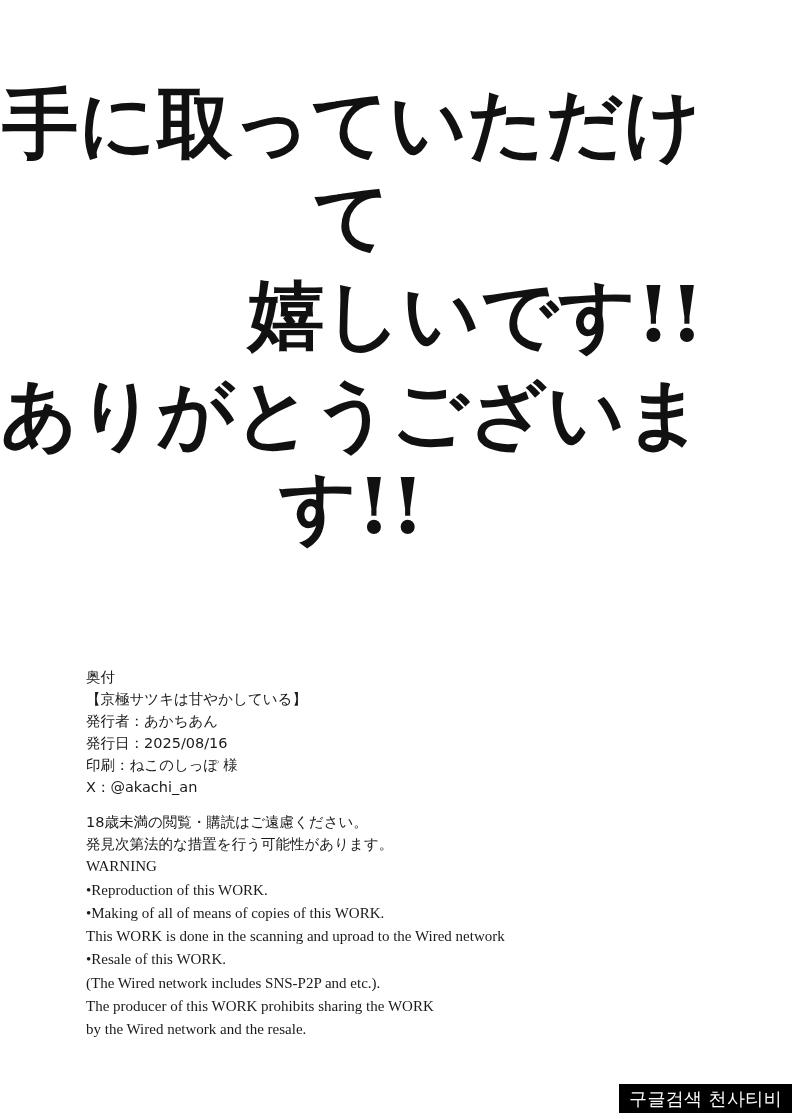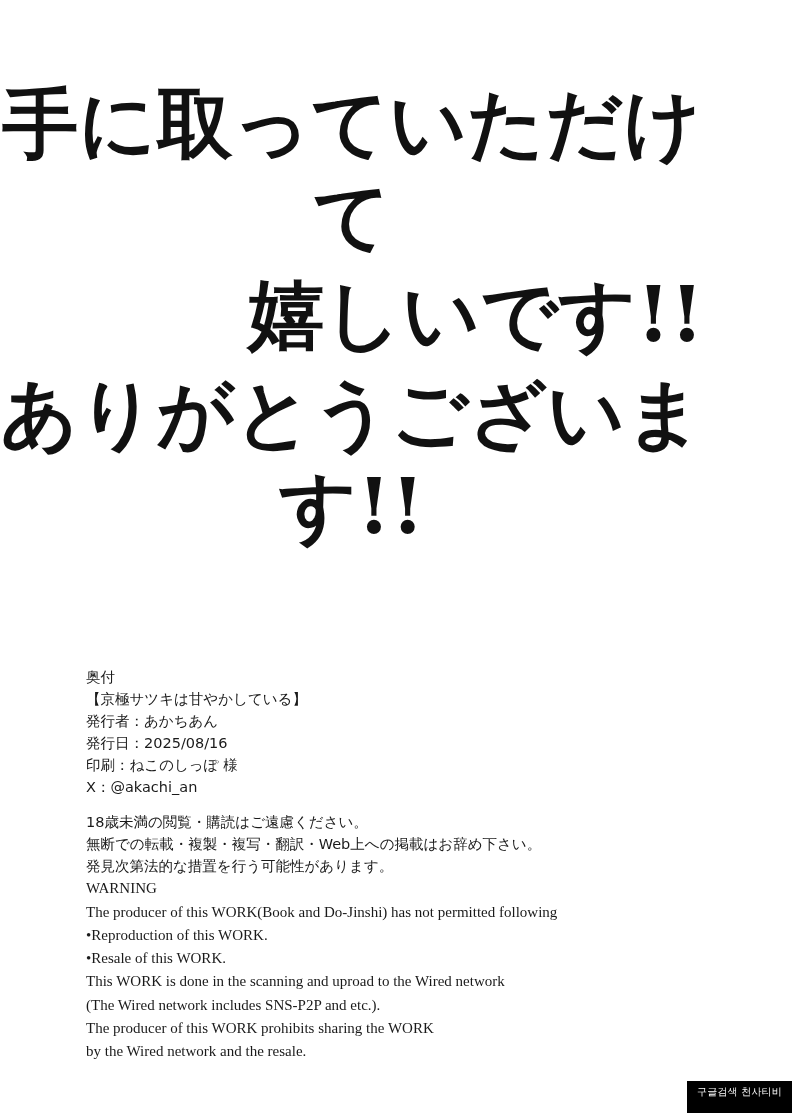--- a/index.html
+++ b/index.html
@@ -72,23 +72,23 @@
   }
 
   
   .watermark {
     position: absolute;
     right: 8px;
     bottom: 6px;
     background: #000000;
     color: #ffffff;
     font-family: "DejaVu Sans", sans-serif;
-    font-size: 10px;
+    font-size: 18px;
     letter-spacing: 0.02em;
-    padding: 5px 9px 15px 9px;
+    padding: 5px 9px 4px 9px;
     border: 1px solid #000;
     line-height: 1;
   }
 </style>
 </head>
 <body>
 
 <div class="headline">
   <span class="line1">手に取っていただけて</span>
   <span class="line2">嬉しいです!!</span>
@@ -99,26 +99,25 @@
   <div class="row jp">奥付</div>
   <div class="row jp">【京極サツキは甘やかしている】</div>
   <div class="row jp">発行者：あかちあん</div>
   <div class="row jp">発行日：2025/08/16</div>
   <div class="row jp">印刷：ねこのしっぽ 様</div>
   <div class="row jp">X：@akachi_an</div>
 
   <div class="gap"></div>
 
   <div class="row jp">18歳未満の閲覧・購読はご遠慮ください。</div>
-  <div class="row jp">無断での転載・複製・複写・翻訳・Web上への掲載はお辞め下さい。</div>
   <div class="row jp">発見次第法的な措置を行う可能性があります。</div>
 
   <div class="row en">WARNING</div>
-  <div class="row en">The producer of this WORK(Book and Do-Jinshi) has not permitted following</div>
   <div class="row en">•Reproduction of this WORK.</div>
+  <div class="row en">•Making of all of means of copies of this WORK.</div>
+  <div class="row en">This WORK is done in the scanning and uproad to the Wired network</div>
   <div class="row en">•Resale of this WORK.</div>
-  <div class="row en">This WORK is done in the scanning and uproad to the Wired network</div>
   <div class="row en">(The Wired network includes SNS-P2P and etc.).</div>
   <div class="row en">The producer of this WORK prohibits sharing the WORK</div>
   <div class="row en">by the Wired network and the resale.</div>
 </div>
 
 <div class="watermark">구글검색 천사티비</div>
 
 </body></html>

